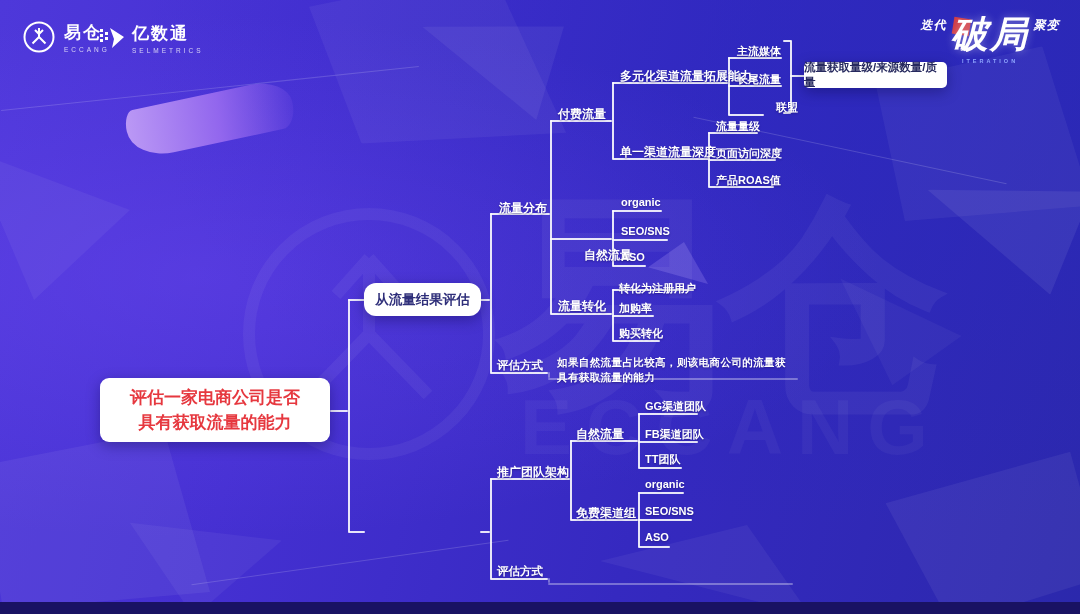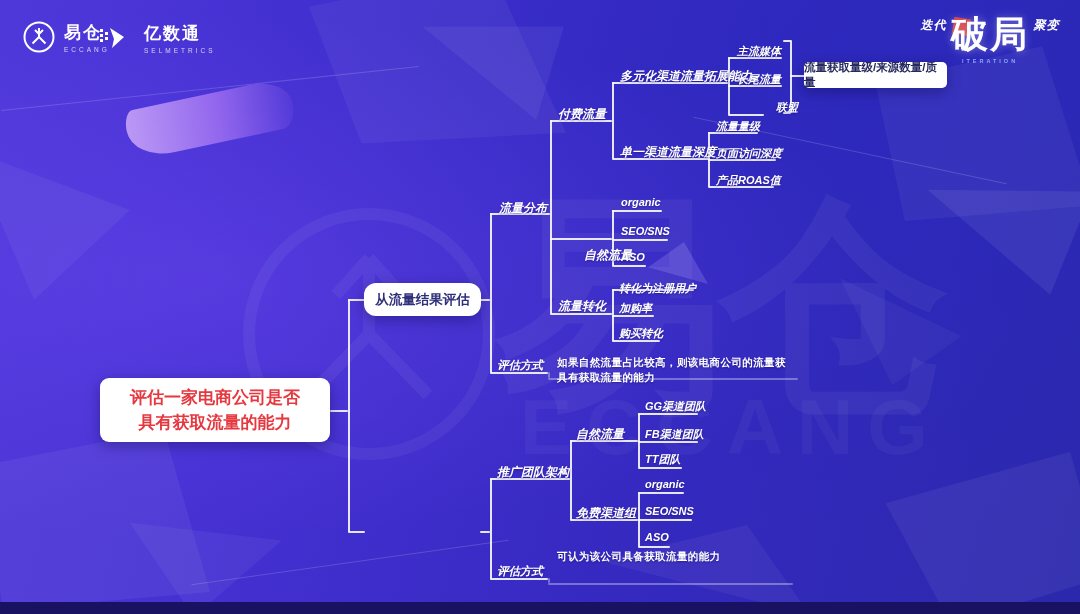--- a/index.html
+++ b/index.html
@@ -15,37 +15,37 @@
     transform:rotate(-12deg);opacity:.9;
     background:linear-gradient(95deg,#c7a4f8 0%,#9a6cf0 55%,rgba(120,80,230,.2) 100%);
     border-radius:12px 46px 18px 50px / 24px 30px 28px 36px;}
   .wm{position:absolute;z-index:2;color:rgba(255,255,255,.05);font-weight:bold;line-height:1;pointer-events:none;}
   .footerbar{position:absolute;z-index:3;left:0;bottom:0;width:1080px;height:12px;background:#191263;}
   
   .ln{position:absolute;z-index:5;background:rgba(255,255,255,.88);border-radius:2px;}
   .lnh{height:1.5px;} .lnv{width:1.5px;}
   .dim{opacity:.38;}
   .node{position:absolute;z-index:6;color:#fff;font-weight:700;white-space:nowrap;
-    text-shadow:0 1px 2px rgba(20,10,80,.45);font-style:italic;}
+    text-shadow:0 1px 2px rgba(20,10,80,.45);}
   .n11{font-size:11px;} .n12{font-size:12px;}
   .para{position:absolute;z-index:6;color:#fff;font-size:10.5px;font-weight:600;
     line-height:14.5px;letter-spacing:.4px;white-space:nowrap;text-shadow:0 1px 2px rgba(20,10,80,.45);}
   .wbox{position:absolute;z-index:7;background:#fff;display:flex;align-items:center;justify-content:center;
     box-shadow:0 4px 14px rgba(10,5,60,.35);font-weight:800;}
   .rootbox{left:100px;top:378px;width:230px;height:64px;border-radius:9px;
     color:#e6383f;font-size:17px;line-height:25px;text-align:center;flex-direction:column;}
   .branchbox{width:117px;height:33px;border-radius:12px;color:#2f2f7a;font-size:13.5px;}
   .callout{left:804px;top:62px;width:143px;height:26px;border-radius:5px;color:#26295e;font-size:11.5px;}
   
   .hdr{position:absolute;z-index:8;color:#fff;}
   .logotext{font-size:17px;font-weight:700;letter-spacing:2px;}
   .logosub{font-size:6.5px;letter-spacing:3px;color:rgba(255,255,255,.75);margin-top:2px;}
   .slogan{position:absolute;z-index:8;left:905px;top:10px;width:170px;text-align:center;color:#fff;}
   .slg-side{font-size:12px;font-weight:700;font-style:italic;vertical-align:18px;letter-spacing:1px;}
-  .slg-main{font-size:37px;font-weight:800;letter-spacing:2px;
+  .slg-main{font-size:37px;font-weight:800;font-style:italic;letter-spacing:2px;
     text-shadow:0 0 8px rgba(255,255,255,.35);position:relative;}
   .seal{position:absolute;z-index:-1;left:2px;top:4px;width:17px;height:17px;background:#cf3a44;transform:rotate(9deg);}
   .slg-sub{font-size:5.5px;letter-spacing:3px;color:#8fa6ff;margin-top:-2px;font-weight:700;}
 </style>
 </head>
 <body>
 
 <div class="canvas">
 
   <div class="shard" style="left:300px;top:-40px;width:280px;height:200px;transform:rotate(14deg);background:rgba(255,255,255,.05);clip-path:polygon(0 40%,60% 0,100% 70%,30% 100%);"></div>
@@ -76,21 +76,21 @@
   <div class="hdr" style="left:22px;top:20px;display:flex;align-items:center;gap:8px;">
     <svg width="34" height="34" viewBox="0 0 34 34">
       <circle cx="17" cy="17" r="14.5" fill="none" stroke="#fff" stroke-width="2"></circle>
       <path d="M17 8 L17 17 L10.5 23.5 M17 17 L23.5 23.5 M13 10 L17 14 L21 10" fill="none" stroke="#fff" stroke-width="2"></path>
     </svg>
     <div>
       <div class="logotext">易仓</div>
       <div class="logosub">ECCANG</div>
     </div>
   </div>
-  <div class="hdr" style="left:98px;top:22px;display:flex;align-items:center;gap:18px;">
+  <div class="hdr" style="left:98px;top:22px;display:flex;align-items:center;gap:6px;">
     <svg width="28" height="28" viewBox="0 0 28 28">
       <rect x="2" y="5" width="3" height="3" fill="#fff"></rect>
         <rect x="2" y="10" width="3" height="3" fill="#fff"></rect>
       <rect x="2" y="15" width="3" height="3" fill="#fff"></rect>
         <rect x="7" y="8" width="3" height="3" fill="#fff"></rect>
       <rect x="7" y="13" width="3" height="3" fill="#fff"></rect>
       <path d="M12 4 L26 13 L14 24 L16 15 Z" fill="#fff"></path>
     </svg>
     <div>
       <div class="logotext">亿数通</div>
@@ -197,16 +197,15 @@
   <div class="node n12" style="left:576px;top:426px;">自然流量</div>
   <div class="node n11" style="left:645px;top:399px;">GG渠道团队</div>
   <div class="node n11" style="left:645px;top:427px;">FB渠道团队</div>
   <div class="node n11" style="left:645px;top:452px;">TT团队</div>
   <div class="node n12" style="left:576px;top:505px;">免费渠道组</div>
   <div class="node n11" style="left:645px;top:478px;">organic</div>
   <div class="node n11" style="left:645px;top:505px;">SEO/SNS</div>
   <div class="node n11" style="left:645px;top:531px;">ASO</div>
   <div class="node n11" style="left:497px;top:564px;font-size:11.5px;">评估方式</div>
   <div class="para" style="left:557px;top:549px;">
-    <div>可认为该公司具备获取流量的能力</div>
   </div>
 
 </div>
 
 </body></html>

